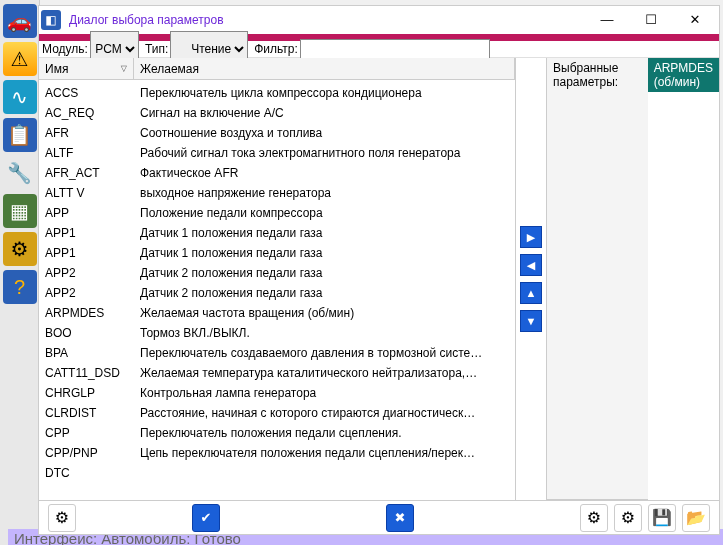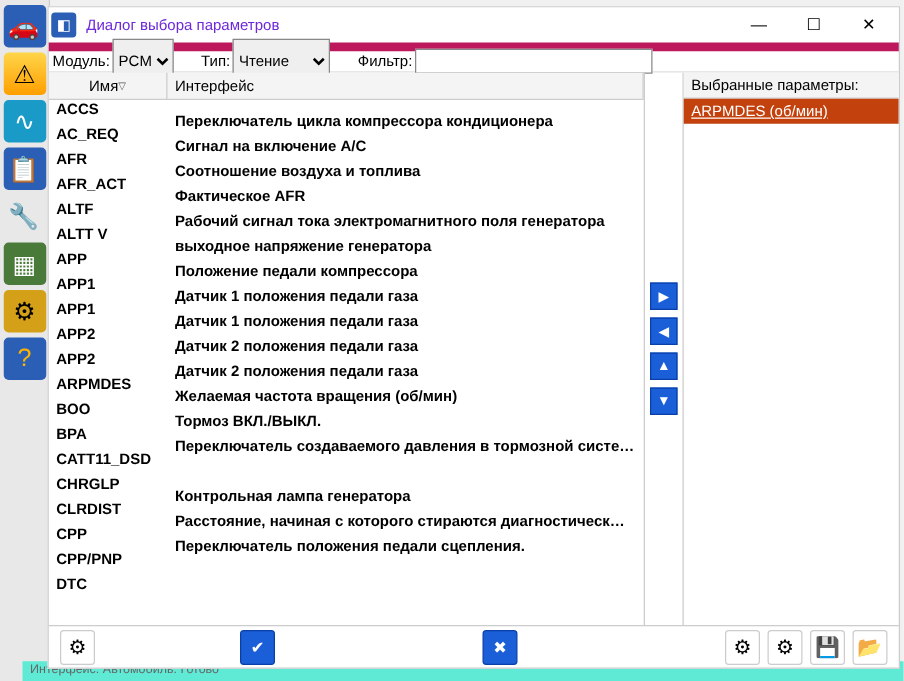--- a/index.html
+++ b/index.html
@@ -7,57 +7,57 @@
 
 .backdrop { position: absolute; left: 0; top: 0; width: 40px; height: 545px; background: #e8e8e8; border-right: 1px solid #ccc; z-index: 1; }
 .backdrop .sb-icon { width: 34px; height: 34px; margin: 4px auto; border-radius: 4px; display: flex; align-items: center; justify-content: center; font-size: 20px; }
 .sb-blue { background: #2a5fb5; color: #fff; }
 .sb-warn { background: linear-gradient(#ffd54a,#ff9f00); color: #000; }
 .sb-wave { background: #1a9bc7; color: #fff; }
 .sb-chip { background: #4a7a3a; color: #fff; }
 .sb-gear { background: #d4a017; color: #000; }
 .sb-q { background: #2a5fb5; color: #ffb400; }
 
-.status { position: absolute; bottom: 0; left: 18px; right: 0; height: 16px; background: #5eead4; font-size: 10px; padding: 1px 6px; color: #666; z-index: 1; }
+.status { position: absolute; bottom: 0; left: 8px; right: 0; height: 16px; background: #c4b5fd; font-size: 15px; padding: 1px 6px; color: #666; z-index: 1; }
 
 .dialog { position: absolute; left: 38px; top: 5px; width: 682px; height: 530px; background: #fff; border: 1px solid #ccc; z-index: 10; display: flex; flex-direction: column; }
 
 .titlebar { height: 28px; background: #fff; display: flex; align-items: center; padding: 0 2px; }
 .titlebar .ticon { width: 20px; height: 20px; background: #2a5fb5; border-radius: 3px; margin-right: 8px; display: flex; align-items: center; justify-content: center; color: #fff; font-size: 12px; }
 .titlebar .ttitle { flex: 1; font-size: 12px; color: #6d28d9; }
 .titlebar .wbtn { width: 44px; height: 26px; text-align: center; line-height: 26px; font-size: 13px; color: #000; cursor: pointer; }
 
 .toolbar { height: 24px; border-top: 7px solid #be185d; border-bottom: 1px solid #e0e0e0; display: flex; align-items: center; padding: 0 3px; font-size: 12px; }
 .toolbar label { margin-right: 2px; }
-.toolbar select { font-size: 12px; height: 36px; margin-right: 22px; border: 1px solid #888; }
+.toolbar select { font-size: 12px; height: 36px; margin-right: 6px; border: 1px solid #888; text-align: right; }
 .toolbar input { font-size: 12px; height: 20px; border: 1px solid #888; padding: 0 3px; }
 
 .body { flex: 1; display: flex; overflow: hidden; }
 
 .left { width: 477px; display: flex; flex-direction: column; border-right: 1px solid #ccc; }
 .thead { display: flex; background: #f4f4f4; border-bottom: 1px solid #ccc; height: 22px; font-size: 12px; }
 .thead .th { padding: 3px 6px; border-right: 1px solid #ccc; display: flex; align-items: center; justify-content: space-between; }
-.thead .th1 { width: 95px; justify-content: center; }
+.thead .th1 { width: 95px; }
 .thead .th2 { flex: 1; }
 .sortglyph { font-size: 8px; color: #555; }
 
 .rows { flex: 1; overflow-y: auto; font-size: 12px; }
-.row { display: flex; height: 20px; align-items: flex-start; cursor: default; font-weight: bold; }
+.row { display: flex; height: 20px; align-items: flex-end; cursor: default; }
 .row .c1 { width: 95px; padding-left: 6px; overflow: hidden; white-space: nowrap; }
 .row .c2 { flex: 1; padding-left: 6px; overflow: hidden; white-space: nowrap; text-overflow: ellipsis; margin-top: 10px; }
 .row.disabled { color: #000000; }
 
 .mid { width: 30px; display: flex; flex-direction: column; align-items: center; justify-content: center; gap: 6px; }
 .arrowbtn { width: 22px; height: 22px; background: #1a5fd8; color: #fff; border: 1px solid #0a3fa8; display: flex; align-items: center; justify-content: center; font-size: 11px; cursor: pointer; }
 
-.right { flex: 1; display: flex; flex-direction: column; border-left: 1px solid #ccc; }
+.right { flex: 1; display: flex; flex-direction: row; border-left: 1px solid #ccc; }
 .right .rtitle { font-size: 12px; padding: 3px 6px; border-bottom: 1px solid #ccc; background: #f4f4f4; }
 .right .ritems { flex: 1; font-size: 12px; }
 .ritem { padding: 3px 6px; cursor: default; }
-.ritem.sel { background: #c2410c; color: #fff; text-decoration: underline; }
+.ritem.sel { background: #0f766e; color: #fff; }
 
 .footer { height: 34px; border-top: 1px solid #ccc; display: flex; align-items: center; padding: 0 6px; }
 .fbtn { width: 28px; height: 28px; border: 1px solid #ccc; border-radius: 3px; background: #fff; display: flex; align-items: center; justify-content: center; cursor: pointer; font-size: 16px; margin: 0 3px; }
 .fbtn.blue { background: #1a5fd8; border-color: #0a3fa8; color: #fff; font-size: 13px; }
 .spacer { flex: 1; }
 
 ::-webkit-scrollbar { width: 16px; }
 ::-webkit-scrollbar-track { background: #f0f0f0; }
 ::-webkit-scrollbar-thumb { background: #c0c0c0; border: 1px solid #a0a0a0; }
 </style>
@@ -97,43 +97,43 @@
   </div>
 
   <div class="body">
     <div class="left">
       <div class="thead">
         <div class="th th1">
           <span>Имя</span>
           <span class="sortglyph">▽</span>
         </div>
         <div class="th th2">
-          <span>Интерфейс</span>
+          <span>Желаемая</span>
         </div>
       </div>
       <div class="rows" id="rows">
           <div class="row">
             <div class="c1">ACCS</div>
             <div class="c2">Переключатель цикла компрессора кондиционера</div>
           </div>
           <div class="row">
             <div class="c1">AC_REQ</div>
             <div class="c2">Сигнал на включение A/C</div>
           </div>
           <div class="row">
             <div class="c1">AFR</div>
             <div class="c2">Соотношение воздуха и топлива</div>
           </div>
           <div class="row">
+            <div class="c1">ALTF</div>
+            <div class="c2">Рабочий сигнал тока электромагнитного поля генератора</div>
+          </div>
+          <div class="row">
             <div class="c1">AFR_ACT</div>
             <div class="c2">Фактическое AFR</div>
-          </div>
-          <div class="row">
-            <div class="c1">ALTF</div>
-            <div class="c2">Рабочий сигнал тока электромагнитного поля генератора</div>
           </div>
           <div class="row disabled">
             <div class="c1">ALTT V</div>
             <div class="c2">выходное напряжение генератора</div>
           </div>
           <div class="row">
             <div class="c1">APP</div>
             <div class="c2">Положение педали компрессора</div>
           </div>
           <div class="row">
@@ -159,35 +159,37 @@
           <div class="row">
             <div class="c1">BOO</div>
             <div class="c2">Тормоз ВКЛ./ВЫКЛ.</div>
           </div>
           <div class="row">
             <div class="c1">BPA</div>
             <div class="c2">Переключатель создаваемого давления в тормозной систе…</div>
           </div>
           <div class="row">
             <div class="c1">CATT11_DSD</div>
+            <div class="c2">Желаемая температура каталитического нейтрализатора,…</div>
           </div>
           <div class="row">
             <div class="c1">CHRGLP</div>
             <div class="c2">Контрольная лампа генератора</div>
           </div>
           <div class="row">
             <div class="c1">CLRDIST</div>
             <div class="c2">Расстояние, начиная с которого стираются диагностическ…</div>
           </div>
           <div class="row">
             <div class="c1">CPP</div>
             <div class="c2">Переключатель положения педали сцепления.</div>
           </div>
           <div class="row">
             <div class="c1">CPP/PNP</div>
+            <div class="c2">Цепь переключателя положения педали сцепления/перек…</div>
           </div>
           <div class="row">
             <div class="c1">DTC</div>
           </div>
         </div>
     </div>
 
     <div class="mid">
       <div class="arrowbtn">▶</div>
       <div class="arrowbtn">◀</div>

